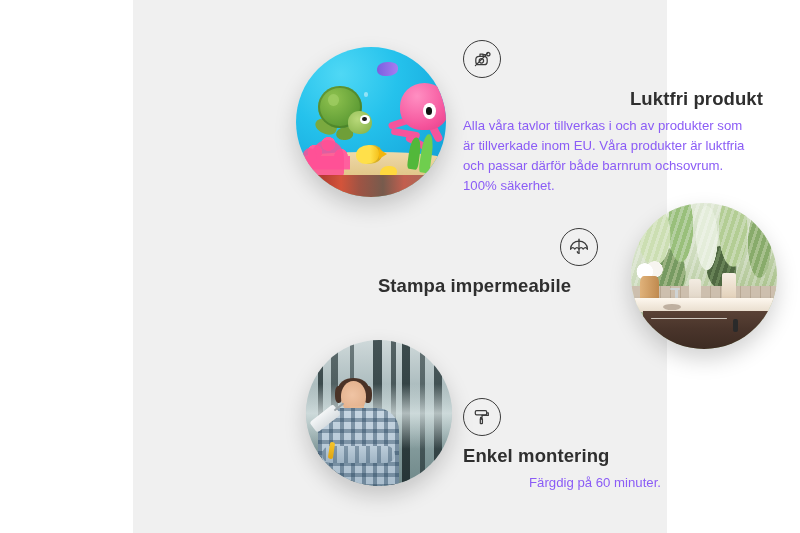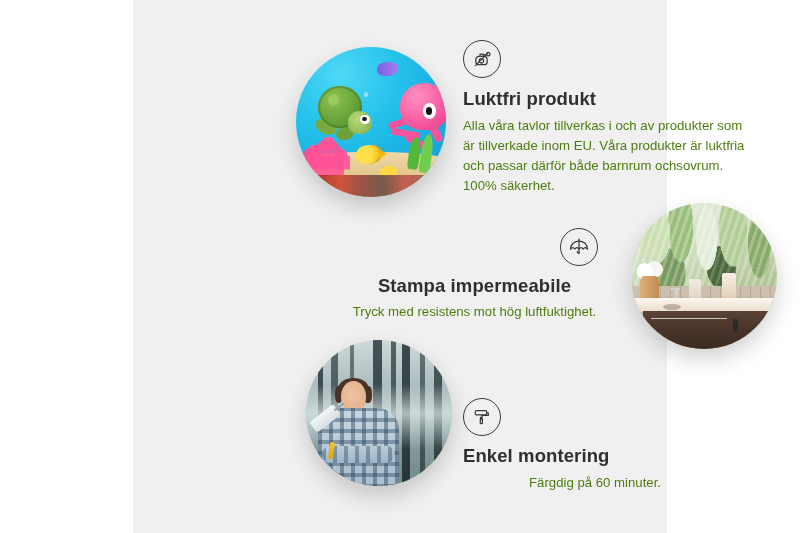--- a/index.html
+++ b/index.html
@@ -234,27 +234,27 @@
     width:38px;height:38px;border-radius:50%;
     border:1.6px solid #3b3b3b;
     display:flex;align-items:center;justify-content:center;
     box-sizing:border-box;
   }
   .ftitle{
     font-size:18.5px;font-weight:bold;color:#2f2f2f;
     letter-spacing:.1px;margin:0;line-height:1.25;
   }
   .fbody{
-    font-size:13.2px;color:#4d7c0f;line-height:1.52;margin:0;
+    font-size:13.2px;color:#8b5cf6;line-height:1.52;margin:0;
   }
 
   
   #feat1{left:330px;top:40px;width:300px;}
   #feat1 .ficon{margin-bottom:9px;}
-  #feat1 .ftitle{margin-bottom:6px;}
+  #feat1 .ftitle{margin-bottom:6px;text-align:right;}
   #feat1 .fbody{width:290px;}
 
   
   #feat2{left:218px;top:228px;width:247px;text-align:right;}
   #feat2 .ficon{margin-left:auto;margin-bottom:8px;}
   #feat2 .ftitle{margin-bottom:5px;text-align:center;}
   #feat2 .fbody{text-align:center;font-size:13.2px;}
 
   
   #feat3{left:330px;top:398px;width:260px;}
@@ -362,21 +362,20 @@
       <div class="ficon">
         <svg width="24" height="24" viewBox="0 0 24 24" fill="none" stroke="#3b3b3b" stroke-width="1.25" stroke-linecap="round" stroke-linejoin="round">
           <path d="M3.6 14.1c0-4.7 3.8-8.1 8.4-8.1s8.4 3.4 8.4 8.1"></path>
           <path d="M3.6 14.1c1.4-1.9 2.9-1.9 4.2 0 1.4-1.9 2.9-1.9 4.2 0 1.4-1.9 2.9-1.9 4.2 0 1.4-1.9 2.9-1.9 4.2 0"></path>
           <line x1="12" y1="6" x2="12" y2="18.2"></line>
           <path d="M12 18.2a1.7 1.7 0 0 1-1.7-1.7"></path>
           <line x1="12" y1="4.2" x2="12" y2="6"></line>
         </svg>
       </div>
       <p class="ftitle">Stampa impermeabile</p>
-      <p class="fbody">Tryck med resistens mot hög luftfuktighet.</p>
     </div>
 
     <div class="feature" id="feat3">
       <div class="ficon">
         <svg width="24" height="24" viewBox="0 0 24 24" fill="none" stroke="#3b3b3b" stroke-width="1.25" stroke-linecap="round" stroke-linejoin="round">
           <rect x="5.3" y="5.6" width="11.4" height="4.3" rx="1.3"></rect>
           <path d="M16.7 7.8h1.6v2.6h-6.2"></path>
           <path d="M12.1 10.4v1.9h-1.5v1.9h1.5"></path>
           <rect x="10.3" y="13.6" width="2.1" height="5.1" rx="0.5"></rect>
         </svg>

